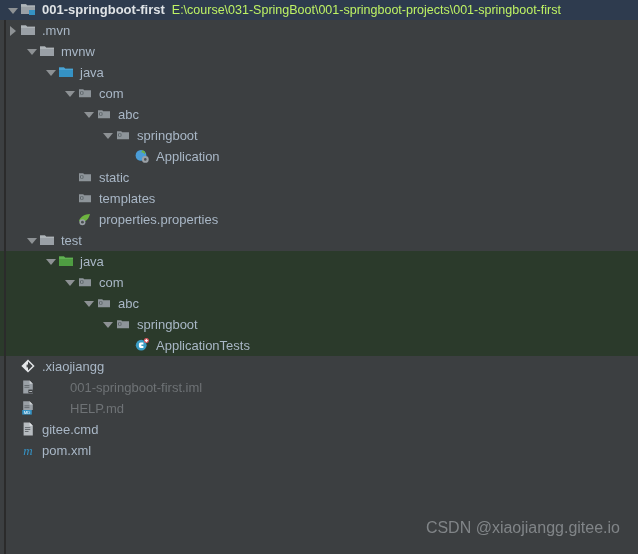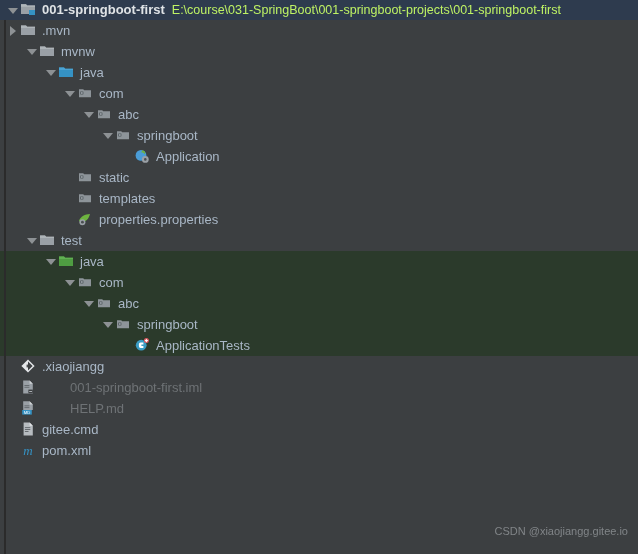--- a/index.html
+++ b/index.html
@@ -82,23 +82,23 @@
   .label { display: inline-block; }
   .label.dim { color: #6e7275; margin-left: 28px; }
   .label.bold { font-weight: bold; color: #dfe3e6; }
   .path {
     color: #bef264;
     font-size: 12.5px;
     margin-left: 7px;
   }
   .watermark {
     position: absolute;
-    right: 10px; bottom: 17px;
+    right: 18px; bottom: 17px;
     color: #8d9194;
-    font-size: 11px;
+    font-size: 16px;
     opacity: .85;
     z-index: 5;
     pointer-events: none;
   }
 </style>
 </head>
 <body>
 
 <div id="app">
   <div class="gutter-line"></div>

